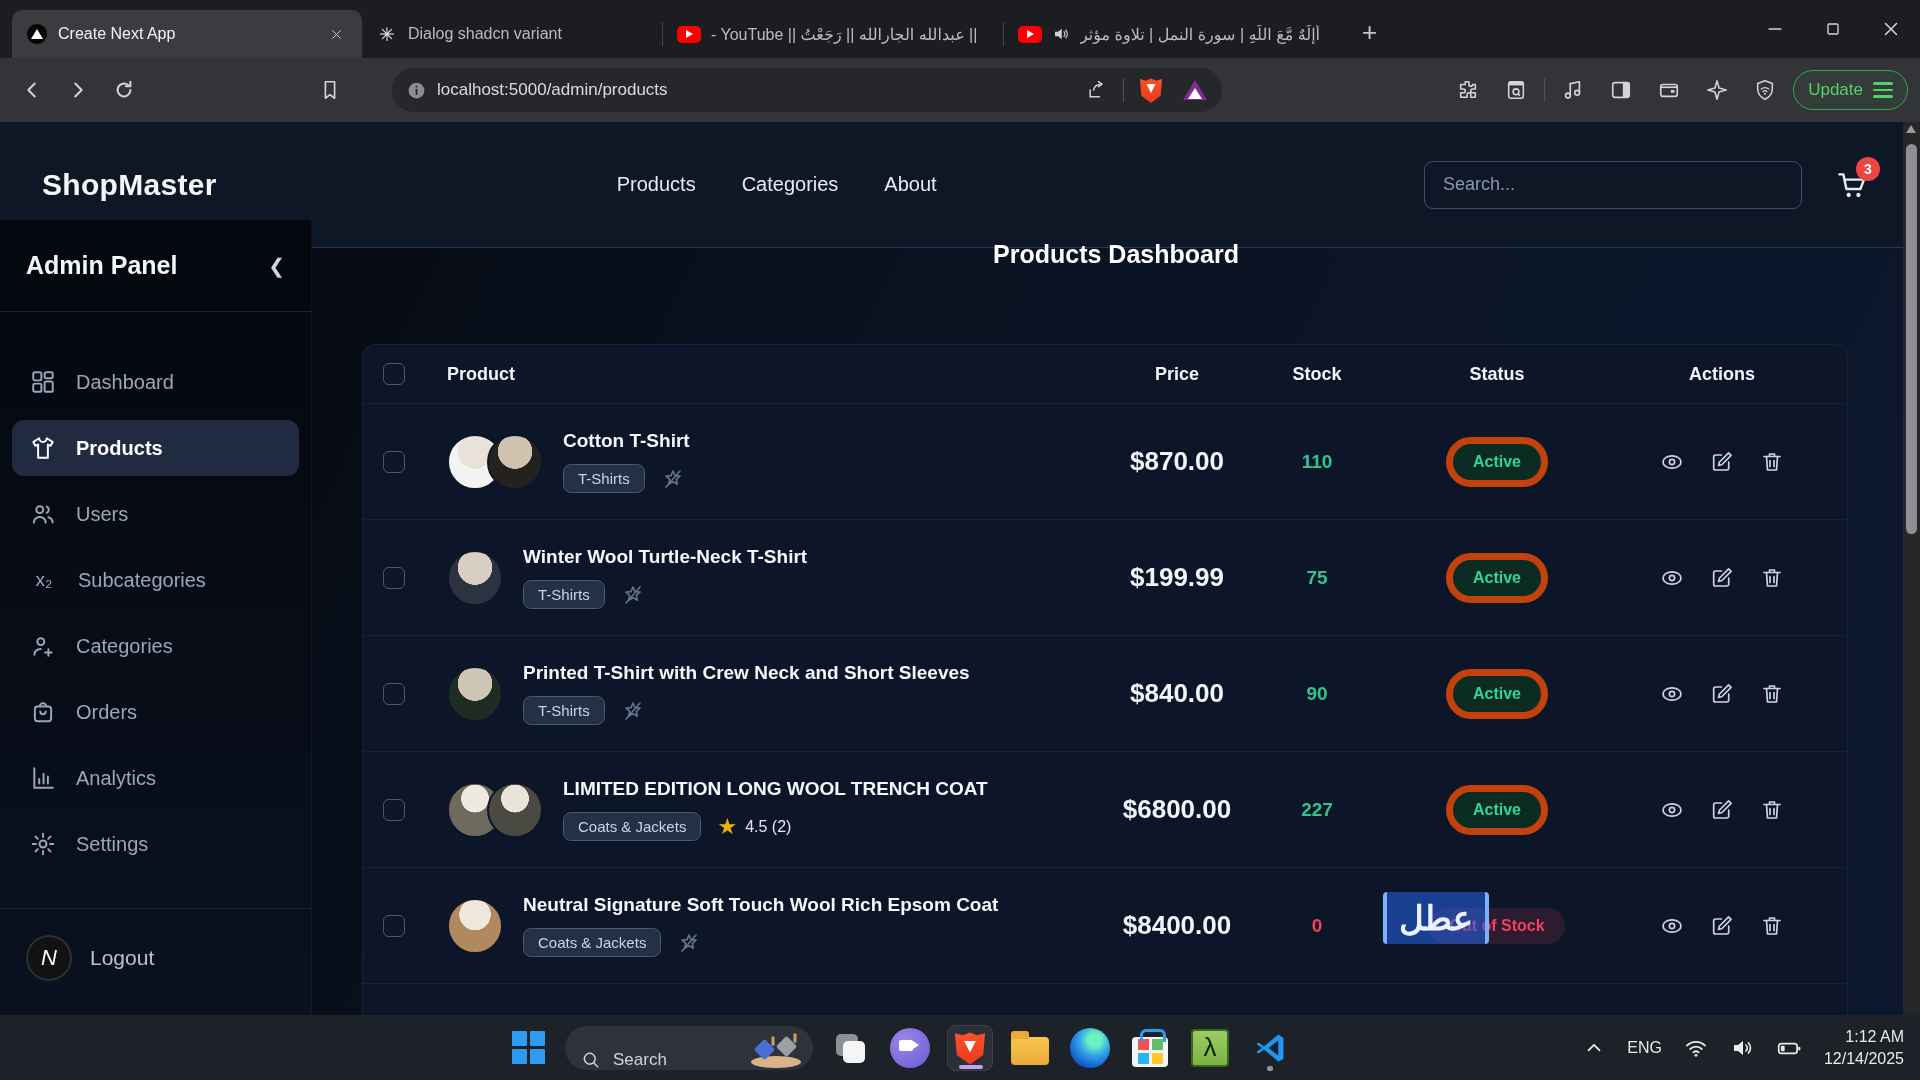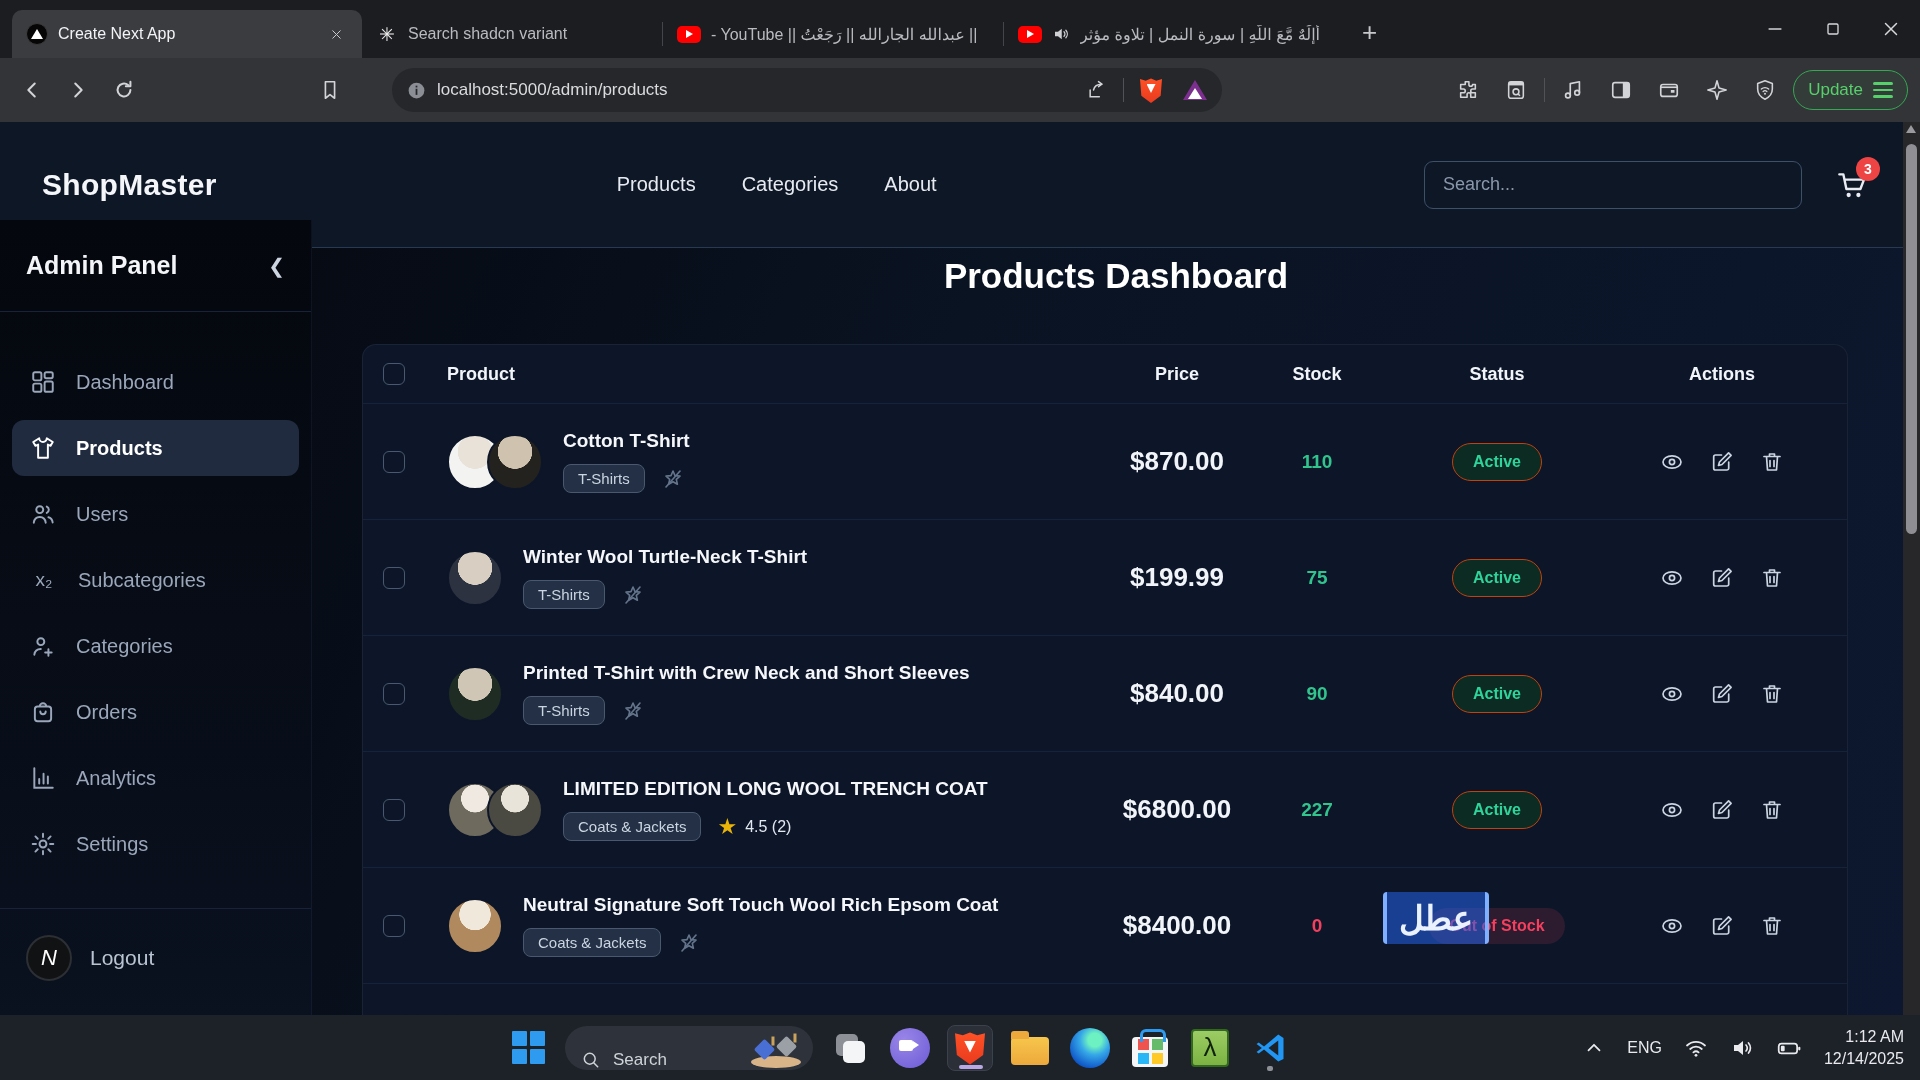--- a/index.html
+++ b/index.html
@@ -54,21 +54,21 @@
   .sb-item{display:flex;align-items:center;gap:20px;height:56px;padding:0 18px;border-radius:12px;color:#9aa7ba;font-size:20px;margin-bottom:10px}
   .sb-item svg{flex:0 0 auto}
   .sb-item.active{background:#202b40;color:#fff;font-weight:bold}
   .x2{font-size:19px;color:#9aa7ba;width:28px;text-align:center}
   .sb-foot{position:absolute;left:0;right:0;bottom:34px;border-top:1px solid #17233b;padding:26px 26px 0;display:flex;align-items:center;gap:18px}
   .navatar{width:46px;height:46px;border-radius:50%;background:#101214;border:2px solid #2c2f33;color:#fff;font-size:22px;display:flex;align-items:center;justify-content:center;font-style:italic}
   .sb-foot span{color:#b9c4d2;font-size:21px}
 
   
   .main{position:absolute;left:312px;top:98px;right:0;bottom:0;overflow:hidden}
-  .ptitle{margin-top:36px;text-align:center;color:#fff;font-size:35px;font-weight:bold}
+  .ptitle{margin-top:20px;text-align:center;color:#fff;font-size:25px;font-weight:bold}
   .card{position:absolute;left:50px;right:72px;top:124px;height:760px;background:#0d1628;border:1px solid rgba(148,163,184,.09);border-radius:14px;overflow:hidden}
   .trow{display:grid;grid-template-columns:64px 1fr 160px 120px 240px 210px;align-items:center;padding:0 20px}
   .thead{height:58px;color:#f1f5f9;font-weight:bold;font-size:18px}
   .rrow{height:116px;border-top:1px solid #16223a}
   .cen{text-align:center}
   .chk{width:22px;height:22px;border:1.6px solid #49586f;border-radius:6px}
   .pcell{display:flex;align-items:center;gap:20px}
   .avs{display:flex}
   .av{width:56px;height:56px;border-radius:50%;border:2px solid #0d1628}
   .av+.av{margin-left:-16px}
@@ -86,21 +86,21 @@
   .meta{display:flex;align-items:center;gap:16px}
   .chip{background:rgba(40,53,75,.85);border:1px solid #49586f;border-radius:8px;color:#cbd5e1;font-size:15px;padding:5px 14px}
   .slash{color:#64748b}
   .rate{display:flex;align-items:center;gap:8px;color:#e2e8f0;font-size:16px}
   .star{color:#eab308;font-size:22px}
   .price{color:#f1f5f9;font-weight:bold;font-size:26px}
   .stock{font-weight:bold;font-size:19px;color:#31c48d}
   .stock.zero{color:#f43f5e}
   .statcell{position:relative;display:flex;justify-content:center}
   .pill{border-radius:999px;padding:9px 20px;font-size:16px;font-weight:bold}
-  .pill.ok{background:#0c2b23;color:#2fd49b;border:1px solid #c2410c}
+  .pill.ok{background:#0c2b23;color:#2fd49b;border:7px solid #c2410c}
   .pill.out{background:rgba(244,63,94,.14);color:#f43f5e}
   .selov{position:absolute;left:6px;top:-16px;background:rgba(37,99,235,.55);border-left:4px solid #7fb0ff;border-right:4px solid #7fb0ff;border-radius:4px;color:#eaf1ff;font-size:34px;font-weight:bold;padding:0 12px;line-height:52px}
   .acts{display:flex;justify-content:center;gap:26px;color:#cbd5e1}
 
   
   .scroll{position:absolute;top:122px;right:0;width:17px;bottom:65px;background:#27272a}
   .sc-up{position:absolute;top:3px;left:3px;width:0;height:0;border-left:5px solid transparent;border-right:5px solid transparent;border-bottom:8px solid #9a9a9e}
   .thumb{position:absolute;top:22px;left:3px;width:11px;height:390px;background:#8e8e93;border-radius:6px}
 
   
@@ -289,21 +289,21 @@
         </span>
       <span class="ttl">Create Next App</span>
       <span class="tab-x">
           <svg width="15" height="15">
             <use href="#i-close"></use>
           </svg>
         </span>
     </div>
     <div class="tab" style="min-width:300px">
       <span class="favicon fav-oai">✳</span>
-      <span class="ttl">Search shadcn variant</span>
+      <span class="ttl">Dialog shadcn variant</span>
     </div>
     <div class="tab-sep"></div>
     <div class="tab" style="min-width:340px">
       <span class="fav-yt">
           <b></b>
         </span>
       <span class="ttl">- YouTube || عبدالله الجارالله || رَجَعْتُ ||</span>
     </div>
     <div class="tab-sep"></div>
     <div class="tab" style="min-width:340px">

